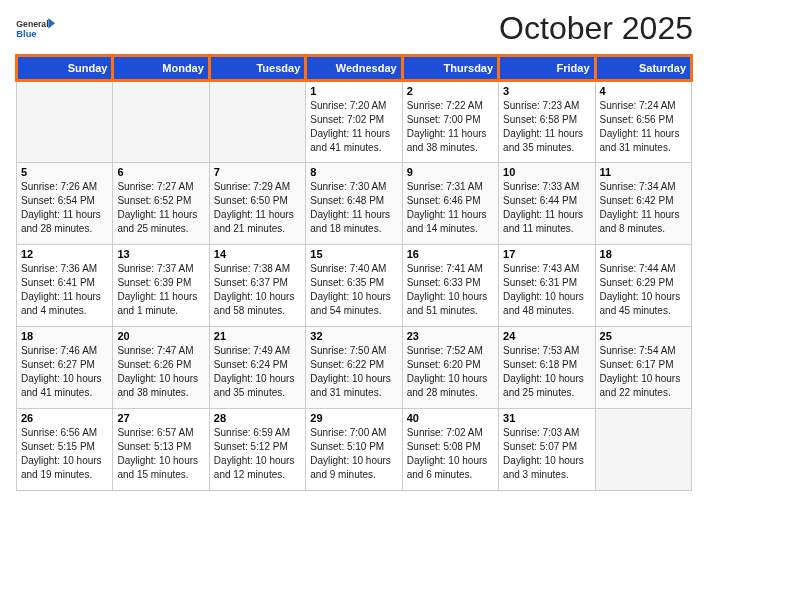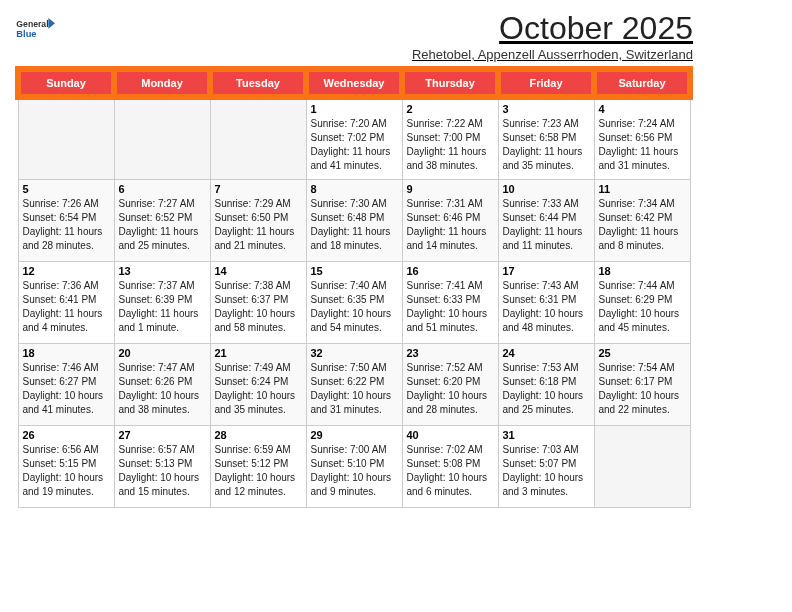--- a/index.html
+++ b/index.html
@@ -19,45 +19,44 @@
       align-items: flex-start;
       justify-content: space-between;
       margin-bottom: 4px;
     }
     .logo {
       display: flex;
       align-items: center;
       gap: 0;
     }
     .title-block {
-      text-align: right;
-      text-decoration: underline;
+      text-align: left;
     }
     .month-title {
       font-size: 32px;
       color: #222;
       font-weight: normal;
     }
     .subtitle {
       font-size: 13px;
       color: #333;
     }
     .calendar {
       width: 100%;
       border-collapse: collapse;
       font-size: 10px;
     }
     .calendar th {
-      background-color: #ef4444;
+      background-color: #1d4ed8;
       color: #fff;
       padding: 5px 4px;
-      text-align: center;
+      text-align: right;
       font-size: 11px;
       font-weight: bold;
-      border: 6px solid #f97316;
+      border: 3px solid #f97316;
     }
     .calendar td {
       border: 1px solid #ccc;
       vertical-align: top;
       padding: 3px 4px;
       width: calc(100% / 7);
       height: 82px;
       background: #fff;
     }
     .calendar td.empty {
@@ -88,21 +87,20 @@
   <div class="header">
     <div class="logo">
     <svg width="40" height="40" viewBox="0 0 60 40">
       <text x="2" y="16" font-size="13" font-weight="bold" fill="#333" font-family="Arial">General</text>
       <text x="2" y="31" font-size="14" font-weight="bold" fill="#1a5fb4" font-family="Arial">Blue</text>
       <polygon points="50,2 60,10 50,18" fill="#2a6bb5"></polygon>
     </svg>
   </div>
     <div class="title-block">
       <div class="month-title">October 2025</div>
-      <div class="subtitle">Rehetobel, Appenzell Ausserrhoden, Switzerland</div>
     </div>
   </div>
 
   <table class="calendar">
     <thead>
       <tr>
         <th>Sunday</th>
         <th>Monday</th>
         <th>Tuesday</th>
         <th>Wednesday</th>

